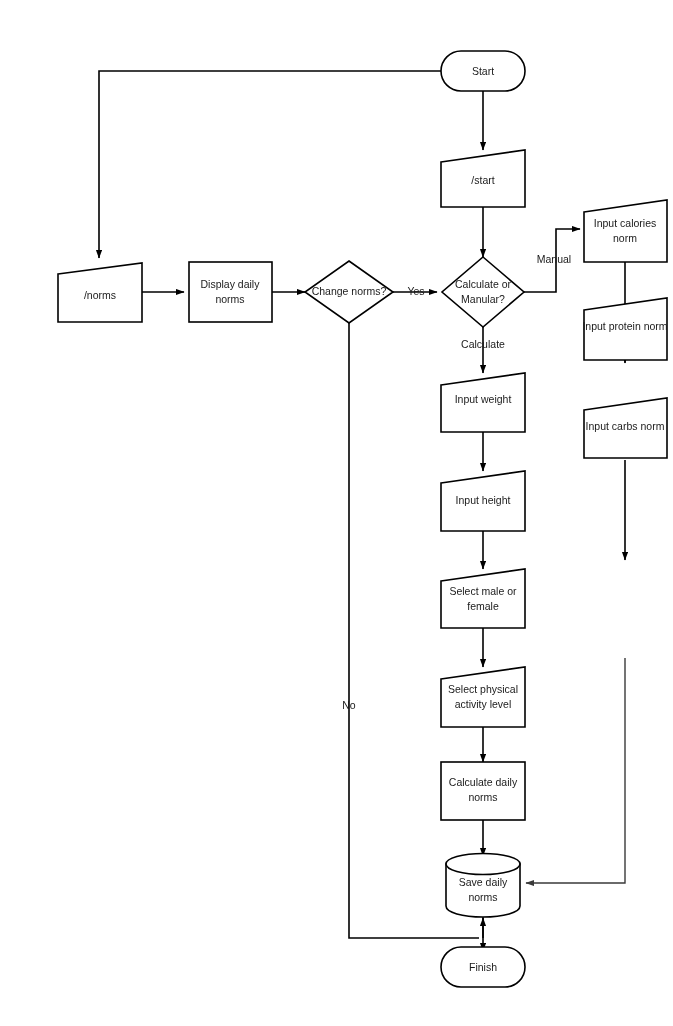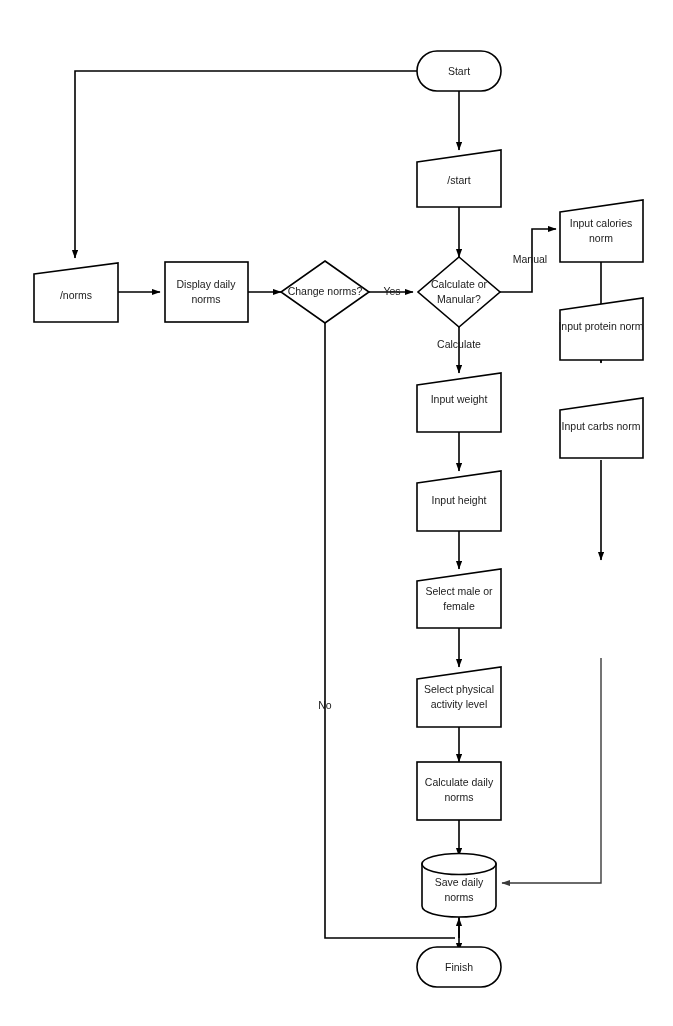--- a/index.html
+++ b/index.html
@@ -11,20 +11,21 @@
     width: 673px;
     height: 1026px;
     font-family: "Liberation Sans", sans-serif;
     overflow: hidden;
   }
   #canvas {
     position: relative;
     width: 561px;
     height: 1026px;
     background: #ffffff;
+    padding-left: 24px;
   }
   svg.flow {
     display: block;
     width: 673px;
     height: 1026px;
   }
   .shape {
     fill: #ffffff;
     stroke: #000000;
     stroke-width: 1.6;

